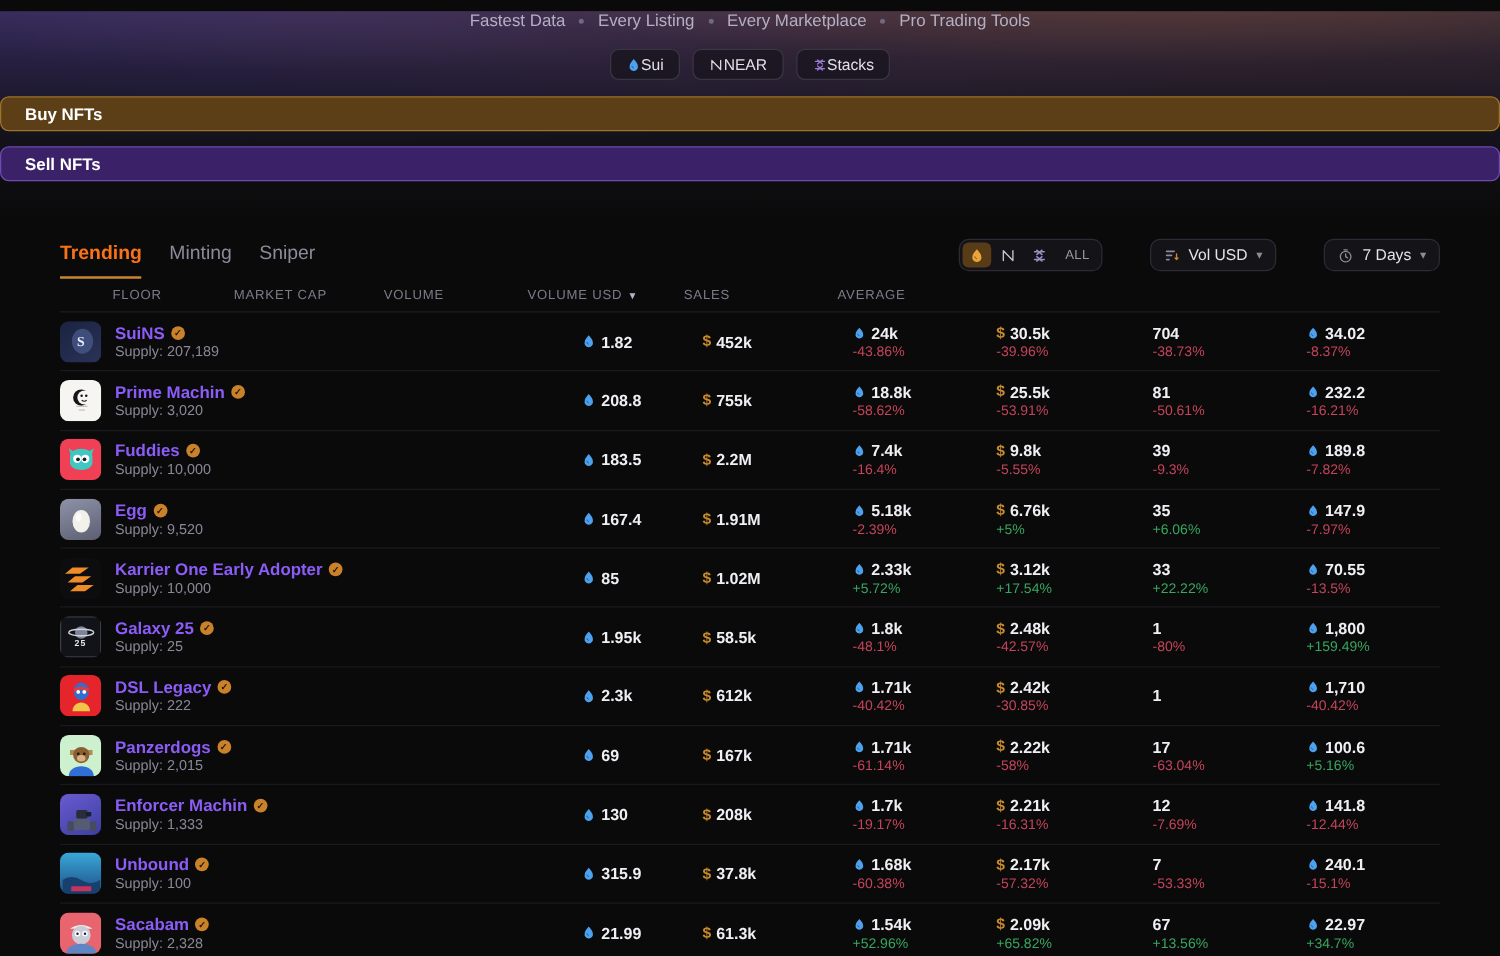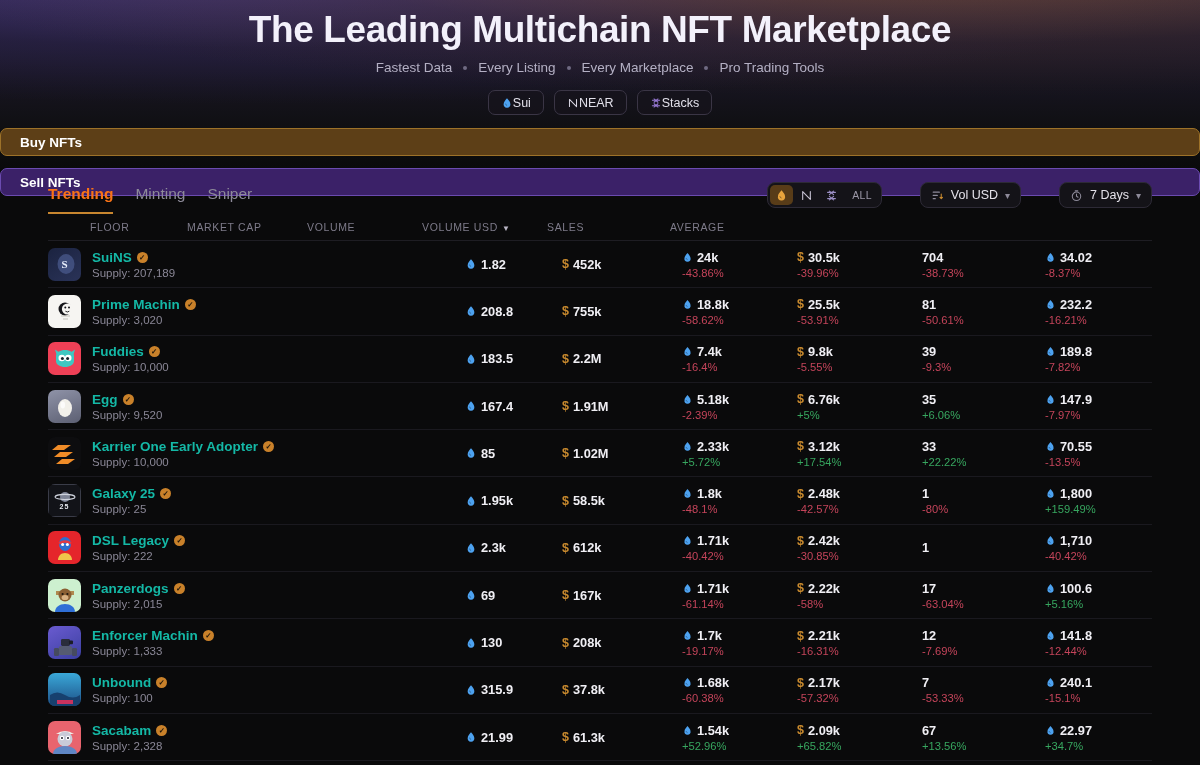--- a/index.html
+++ b/index.html
@@ -111,21 +111,21 @@
     cursor:pointer;
   }
   .cell-collection { width:375px; display:flex; align-items:center; gap:11px; }
 
   .avatar {
     width:33px; height:33px; border-radius:7px; flex:none;
     position:relative; overflow:hidden;
   }
   .nm { display:flex; flex-direction:column; gap:2px; min-width:0; }
   .nm-top { display:flex; align-items:center; gap:5px; }
-  .nm-name { font-size:13.5px; font-weight:bold; color:#14b8a6; white-space:nowrap; }
+  .nm-name { font-size:13.5px; font-weight:bold; color:#8b5cf6; white-space:nowrap; }
   .verified {
     width:11px; height:11px; border-radius:50%; background:#c9812a; flex:none;
     display:flex; align-items:center; justify-content:center;
     font-size:7.5px; color:#20160a; font-weight:bold;
   }
   .nm-supply { font-size:11.5px; color:#8a8796; }
 
   .cell { display:flex; flex-direction:column; justify-content:center; gap:2px; }
   .cell .v {
     font-size:12.8px; font-weight:bold; color:#f0eff4;
@@ -136,21 +136,20 @@
   .down { color:#c4445a; }
 
   svg { display:block; }
 </style>
 </head>
 <body>
 
 <div class="page">
 
   <div class="hero">
-    <div class="hero-title">The Leading Multichain NFT Marketplace</div>
     <div class="hero-sub" id="tagline">
         <span>Fastest Data</span>
         <span class="dot"></span>
         <span>Every Listing</span>
         <span class="dot"></span>
         <span>Every Marketplace</span>
         <span class="dot"></span>
         <span>Pro Trading Tools</span>
       </div>
     <div class="chain-pills" id="chainPills">

